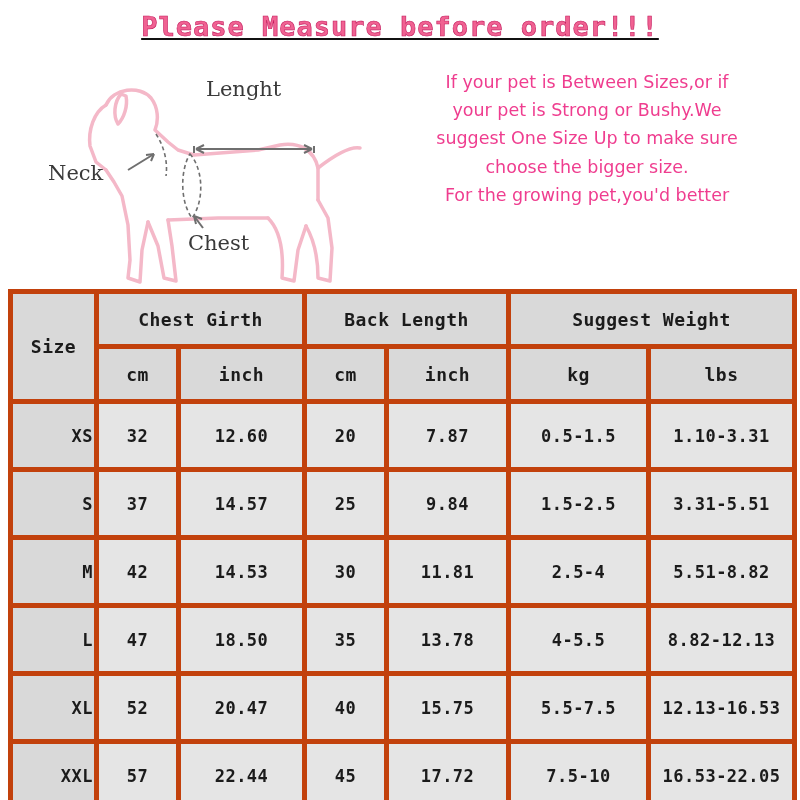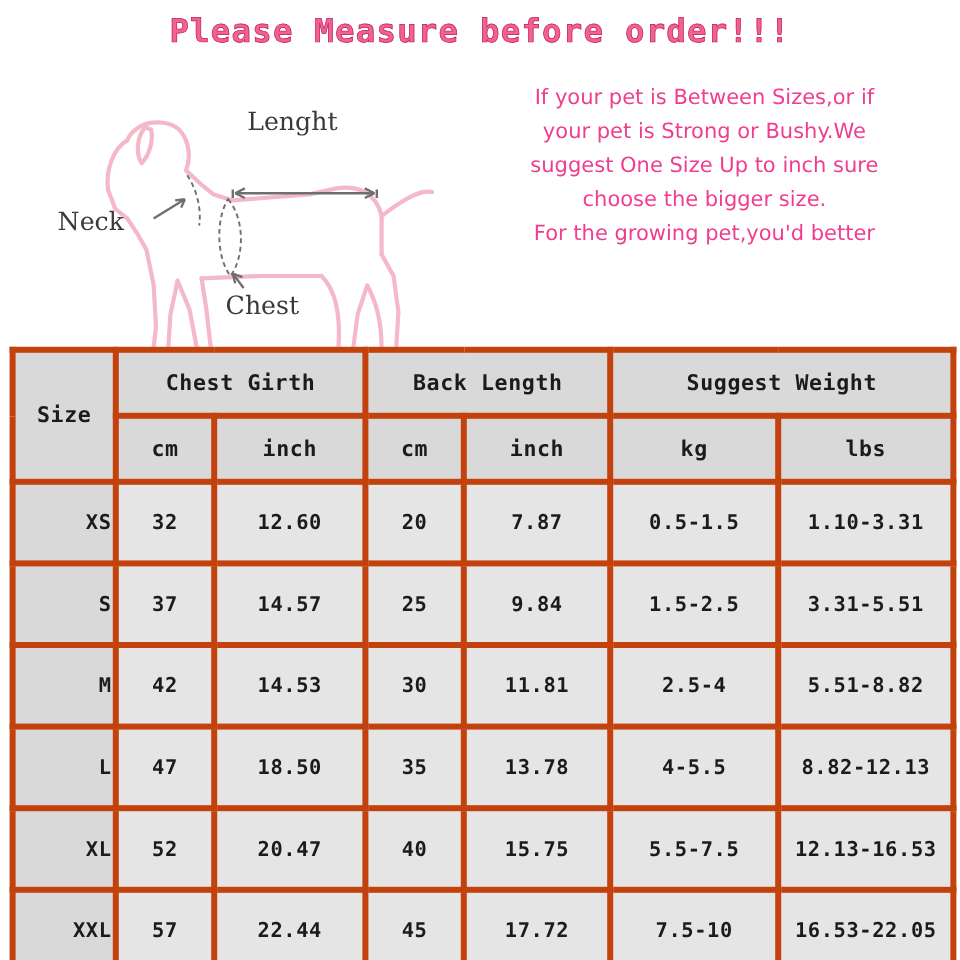--- a/index.html
+++ b/index.html
@@ -13,20 +13,21 @@
     font-family: "DejaVu Sans Mono", monospace;
     color: #111111;
     overflow: hidden;
   }
 
   .page {
     position: relative;
     width: 800px;
     height: 800px;
     box-sizing: border-box;
+    text-decoration: underline;
   }
 
   
   .title {
     text-align: center;
     font-family: "DejaVu Sans Mono", monospace;
     font-size: 27px;
     font-weight: bold;
     letter-spacing: 1px;
     color: #f06292;
@@ -38,21 +39,21 @@
 
   
   .top-area {
     position: relative;
     height: 250px;
   }
 
   .dog-wrap {
     position: absolute;
     left: 18px;
-    top: 16px;
+    top: 4px;
     width: 360px;
     height: 245px;
     text-align: center;
   }
 
   .note {
     position: absolute;
     right: 18px;
     top: 22px;
     width: 390px;
@@ -182,21 +183,21 @@
         </g>
         <path d="M185 178 L 176 166" stroke="#6f6f6f" stroke-width="2" fill="none"></path>
         <path d="M176 166 L 178 174 M176 166 L 184 169" stroke="#6f6f6f" stroke-width="2" fill="none"></path>
         <text class="dog-label" x="170" y="200">Chest</text>
       </svg>
     </div>
 
     <div class="note">
       <div>If your pet is Between Sizes,or if</div>
       <div>your pet is Strong or Bushy.We</div>
-      <div>suggest One Size Up to inch sure</div>
+      <div>suggest One Size Up to make sure</div>
       <div>choose the bigger size.</div>
       <div>For the growing pet,you'd better</div>
     </div>
   </div>
 
   <div class="table-wrap">
     <table class="size-table">
       <colgroup>
         <col class="c-size">
           <col class="c-cm1">

